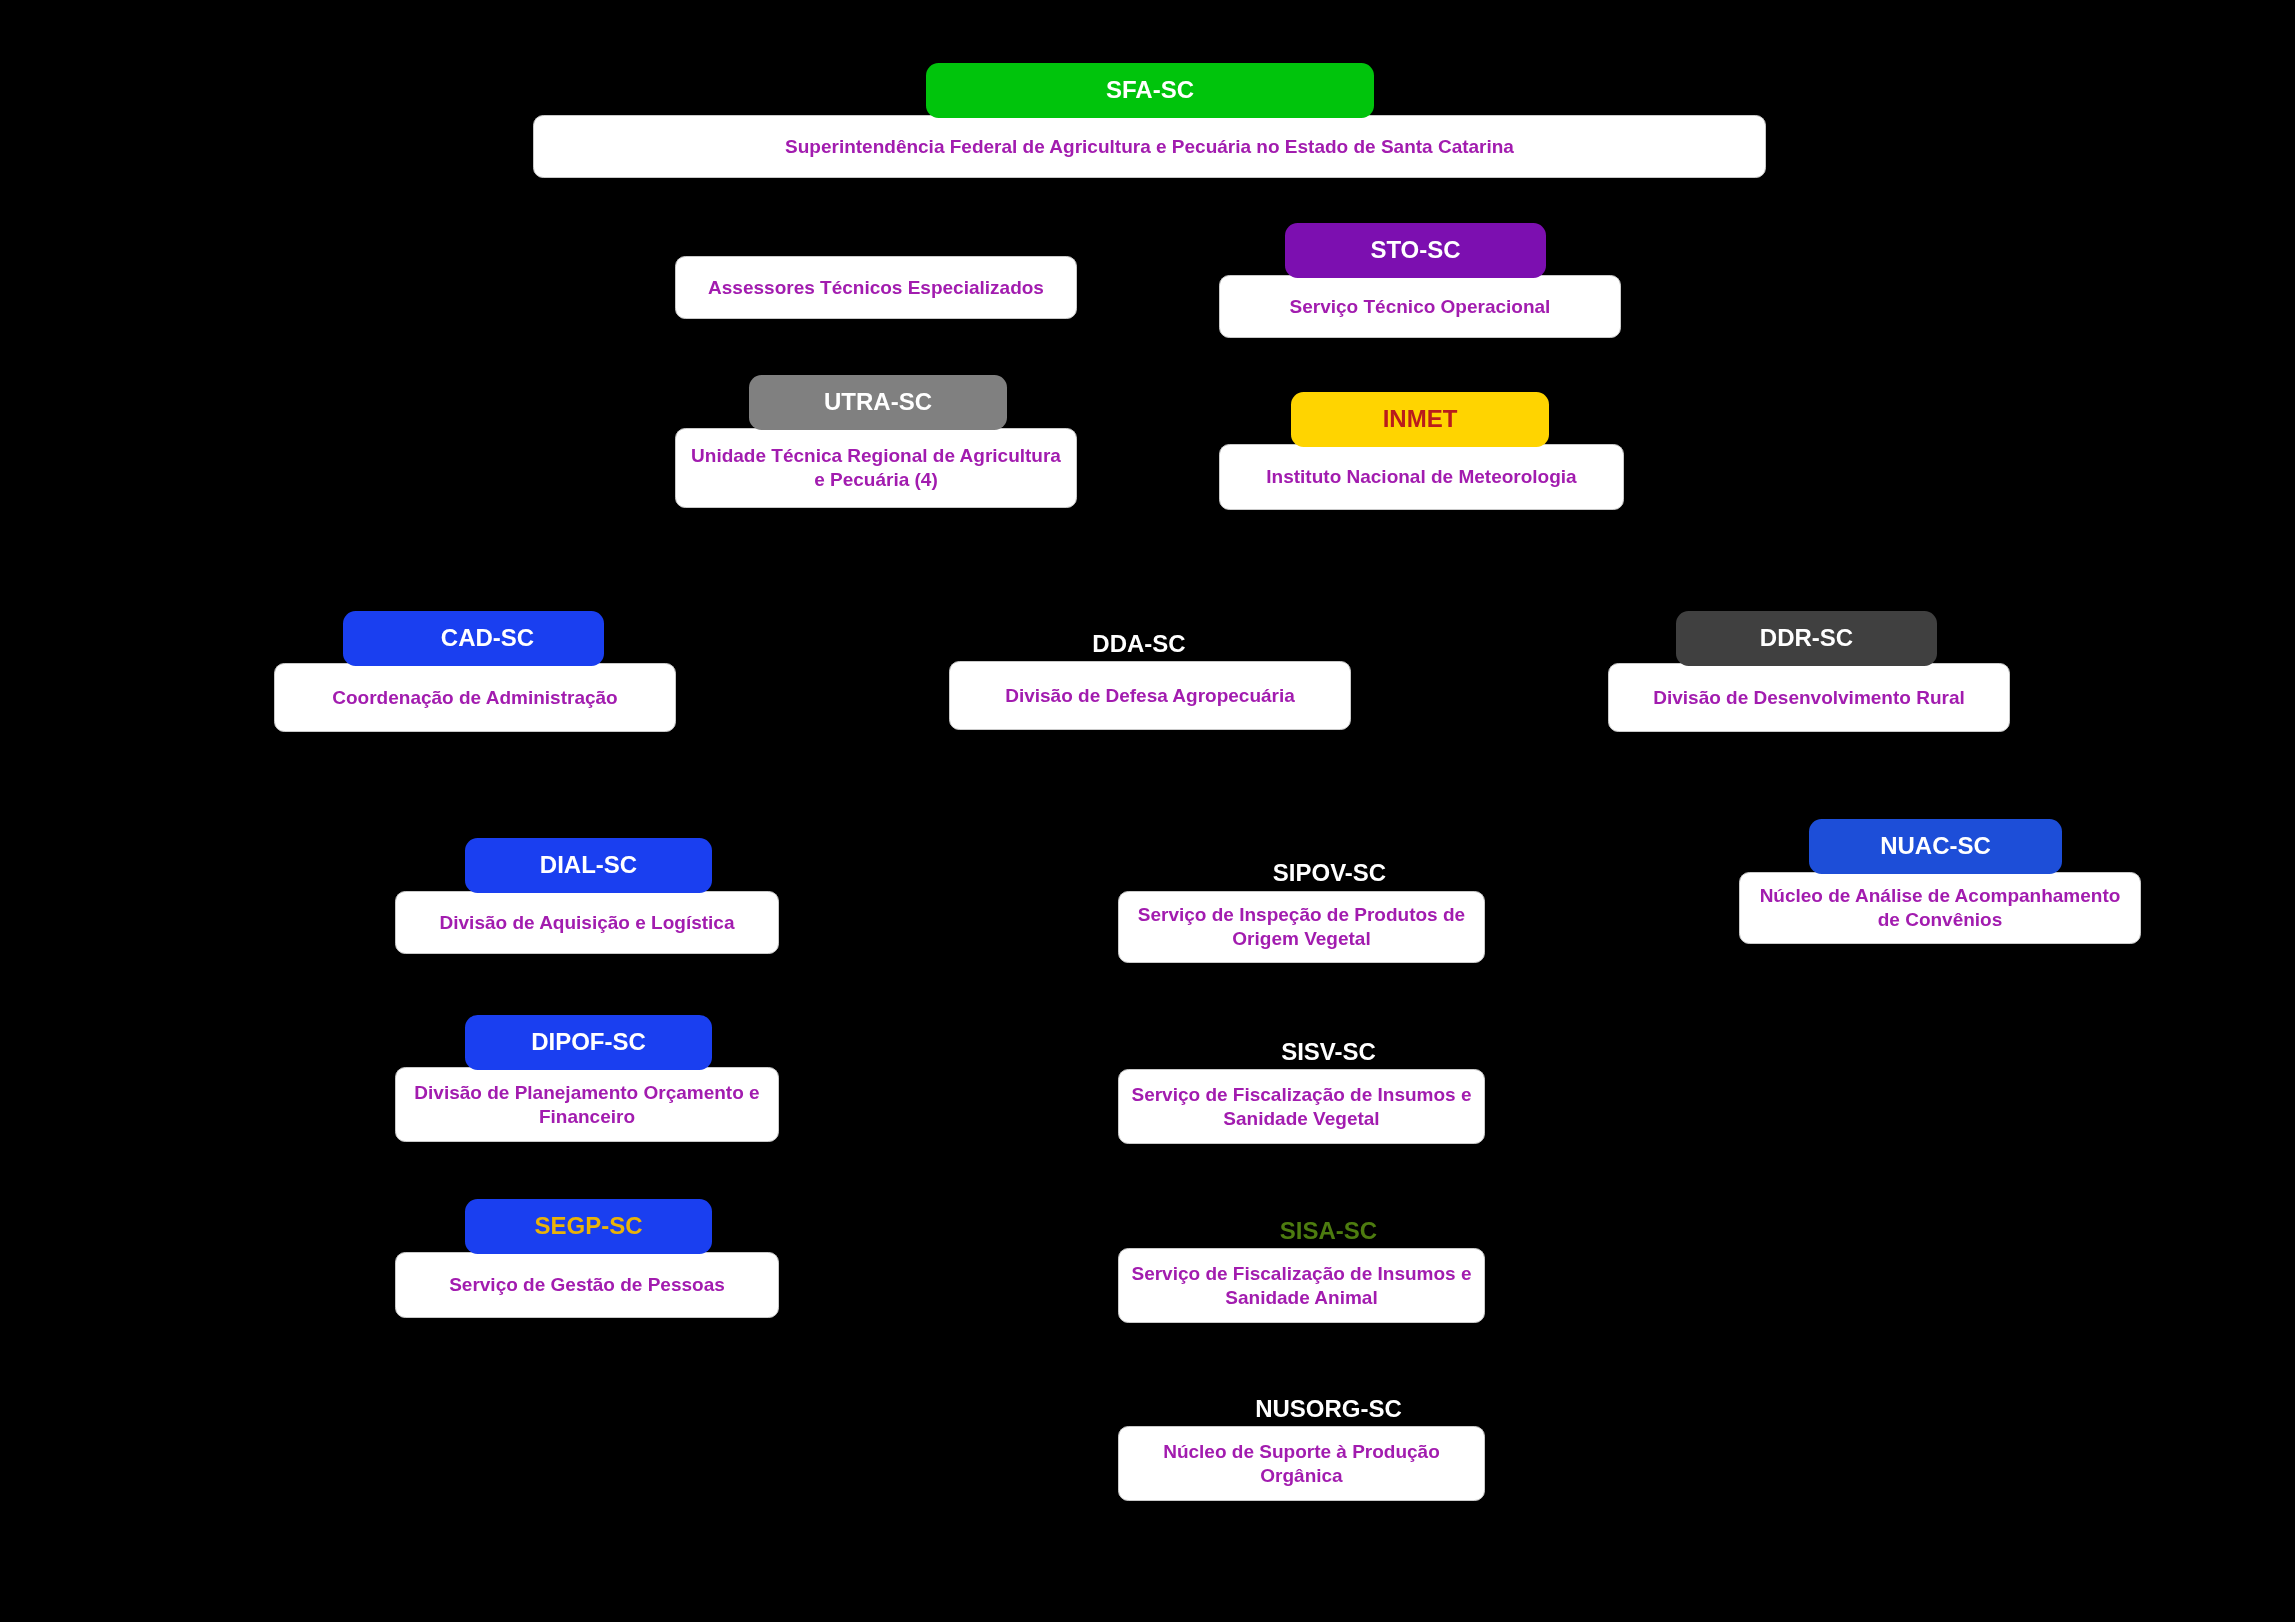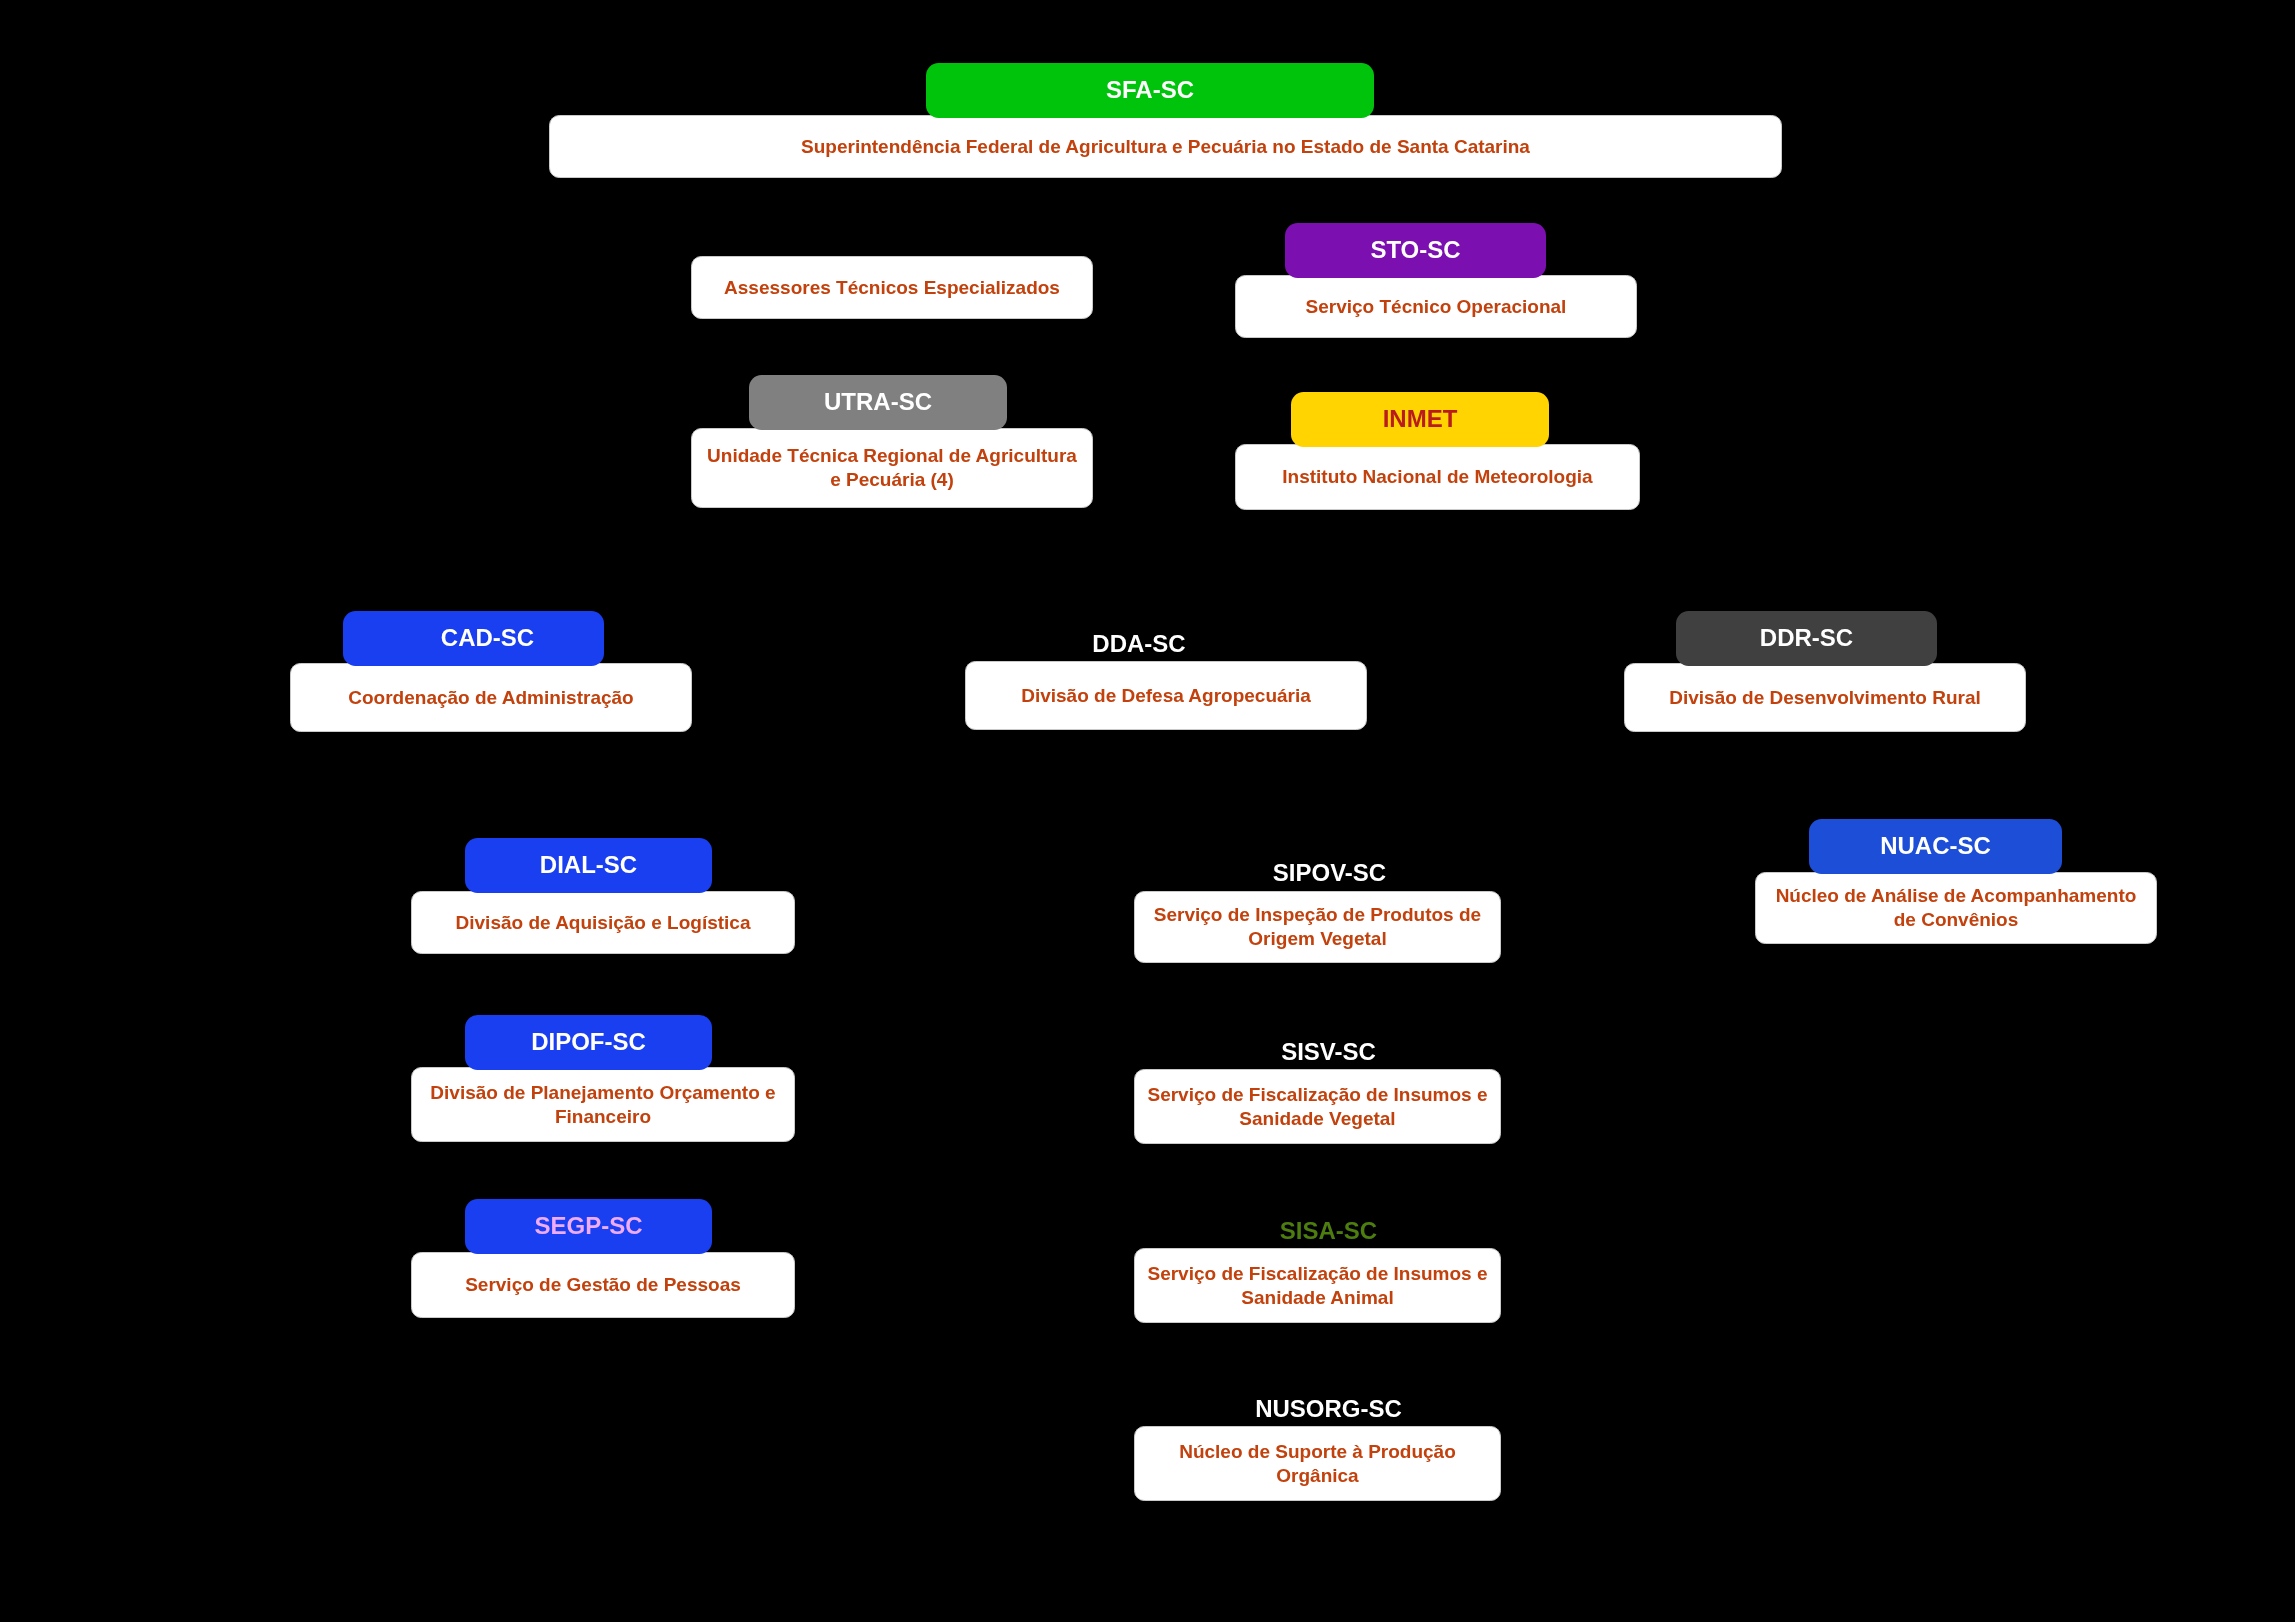--- a/index.html
+++ b/index.html
@@ -39,34 +39,33 @@
   }
   .tag.plain {
     background: transparent;
     color: #ffffff;
     border-radius: 0;
     font-weight: bold;
   }
   .body {
     position: absolute;
     background: #ffffff;
-    color: #c2410c;
+    color: #a21caf;
     border-radius: 10.3px;
     border: 1.7px solid #c9c9c9;
     display: flex;
     align-items: center;
     justify-content: center;
     text-align: center;
     box-sizing: border-box;
     font-size: 19px;
     font-weight: bold;
     z-index: 1;
     padding: 3.4px 9.2px;
     line-height: 1.25;
-    margin-left: 16px;
   }
 </style>
 </head>
 <body>
 
 <div id="canvas">
     <div class="node">
       <div class="tag" style="left: 926px; top: 63px; width: 448px; height: 55px; background: rgb(0, 196, 12); color: rgb(255, 255, 255);">SFA-SC</div>
       <div class="body" style="left: 533px; top: 115px; width: 1233px; height: 63px;">Superintendência Federal de Agricultura e Pecuária no Estado de Santa Catarina</div>
     </div>
@@ -111,21 +110,21 @@
     </div>
     <div class="node">
       <div class="tag" style="left: 465px; top: 1015px; width: 247px; height: 55px; background: rgb(26, 63, 240); color: rgb(255, 255, 255);">DIPOF-SC</div>
       <div class="body" style="left: 395px; top: 1067px; width: 384px; height: 75px;">Divisão de Planejamento Orçamento e Financeiro</div>
     </div>
     <div class="node">
       <div class="tag plain" style="left: 1208px; top: 1032px; width: 241px; height: 40px; color: rgb(255, 255, 255);">SISV-SC</div>
       <div class="body" style="left: 1118px; top: 1069px; width: 367px; height: 75px;">Serviço de Fiscalização de Insumos e Sanidade Vegetal</div>
     </div>
     <div class="node">
-      <div class="tag" style="left: 465px; top: 1199px; width: 247px; height: 55px; background: rgb(26, 63, 240); color: #f0abfc;">SEGP-SC</div>
+      <div class="tag" style="left: 465px; top: 1199px; width: 247px; height: 55px; background: rgb(26, 63, 240); color: #eab308;">SEGP-SC</div>
       <div class="body" style="left: 395px; top: 1252px; width: 384px; height: 66px;">Serviço de Gestão de Pessoas</div>
     </div>
     <div class="node">
       <div class="tag plain" style="left: 1208px; top: 1211px; width: 241px; height: 40px; color: #4d7c0f;">SISA-SC</div>
       <div class="body" style="left: 1118px; top: 1248px; width: 367px; height: 75px;">Serviço de Fiscalização de Insumos e Sanidade Animal</div>
     </div>
     <div class="node">
       <div class="tag plain" style="left: 1191px; top: 1389px; width: 275px; height: 40px; color: rgb(255, 255, 255);">NUSORG-SC</div>
       <div class="body" style="left: 1118px; top: 1426px; width: 367px; height: 75px;">Núcleo de Suporte à Produção Orgânica</div>
     </div>

